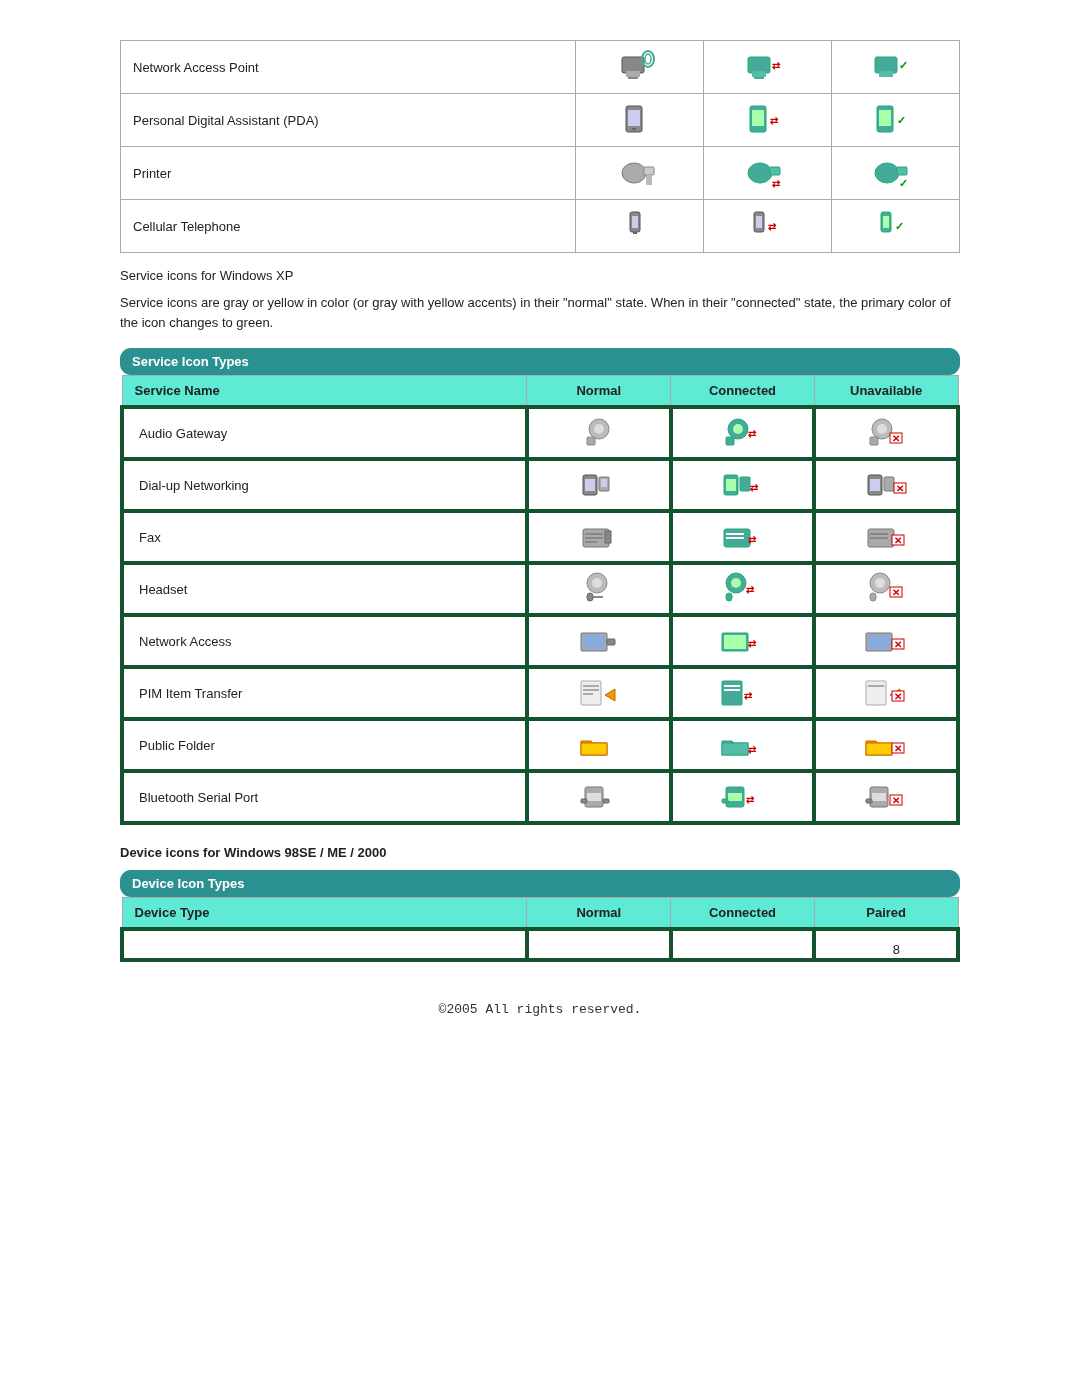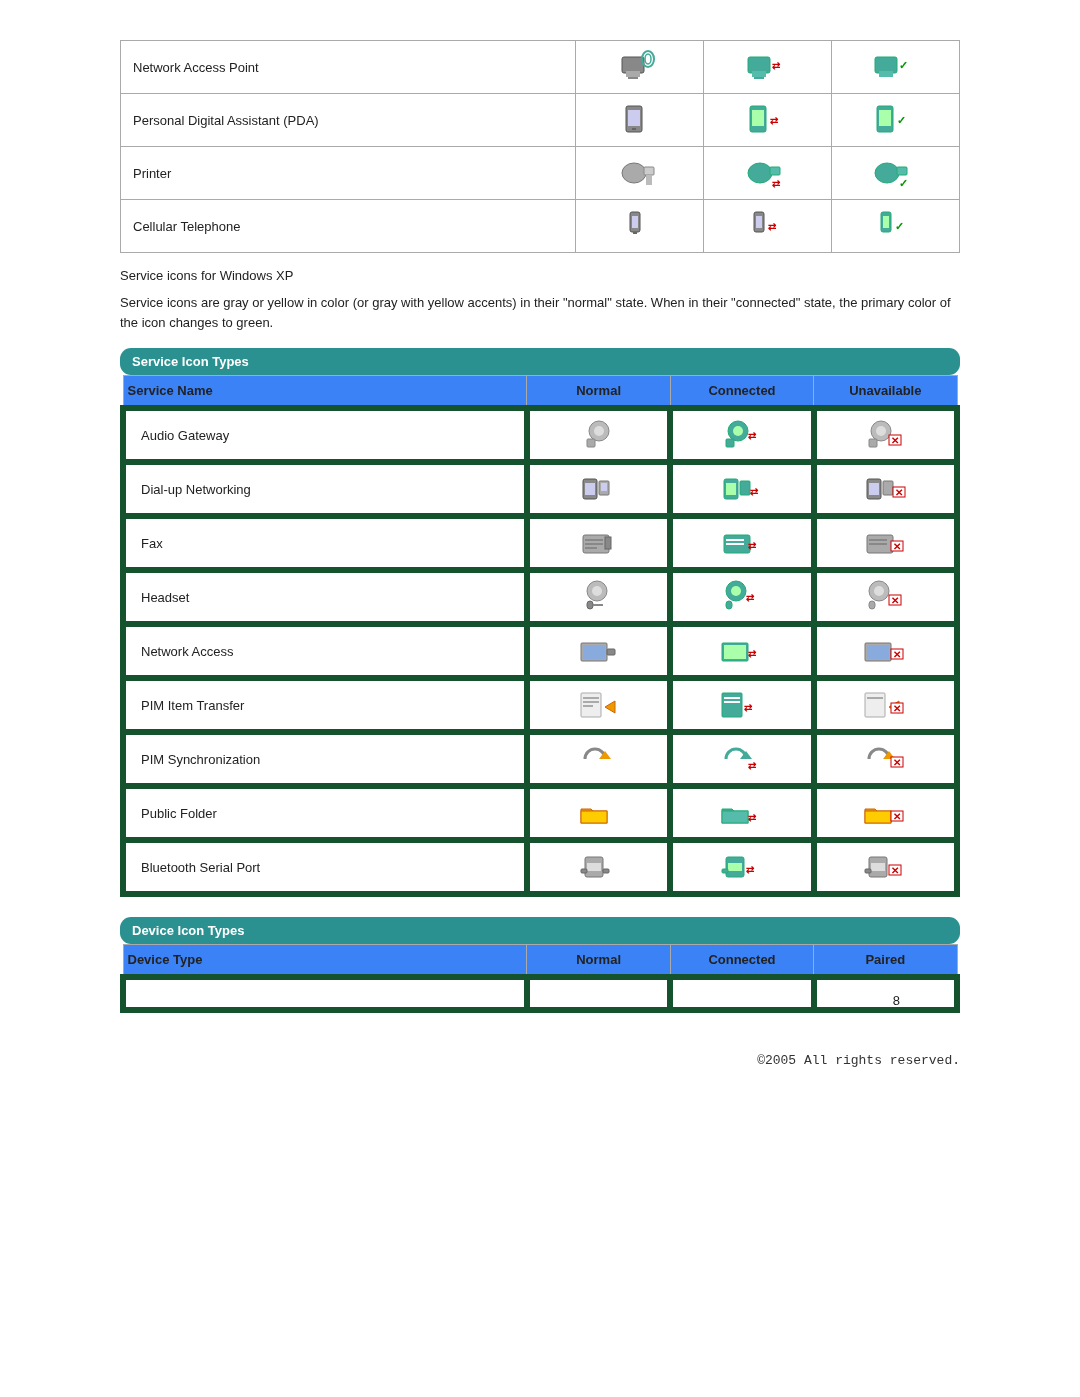--- a/index.html
+++ b/index.html
@@ -54,52 +54,52 @@
     }
 
     
     .icon-table {
       width: 100%;
       border-collapse: collapse;
       margin-bottom: 20px;
     }
     .icon-table th {
       border: 1px solid #aaa;
-      padding: 7px 4px;
-      background: #3b82f6;
+      padding: 7px 12px;
+      background: #5eead4;
       font-weight: bold;
       text-align: left;
     }
     .icon-table th:not(:first-child) {
       text-align: center;
       width: 110px;
     }
     .icon-table td {
-      border: 6px solid #14532d;
+      border: 4px solid #14532d;
       padding: 6px 15px;
       vertical-align: middle;
     }
     .icon-table td:not(:first-child) {
       text-align: center;
       width: 110px;
     }
     .icon-table td:first-child {
       width: 310px;
     }
 
     
     .section-heading2 {
       font-weight: bold;
       margin-bottom: 10px;
       margin-top: 10px;
     }
 
     
     .footer {
-      text-align: right;
+      text-align: center;
       margin-top: 40px;
       font-size: 13px;
       color: #333;
       font-family: 'Courier New', monospace;
     }
 
     .page-num {
       position: absolute;
       right: 60px;
       bottom: 60px;
@@ -409,44 +409,20 @@
           <svg class="icon-img" viewBox="0 0 44 36" xmlns="http://www.w3.org/2000/svg">
             <rect x="2" y="6" width="20" height="24" rx="1" fill="#eee" stroke="#aaa" stroke-width="1"></rect>
             <rect x="4" y="10" width="16" height="2" fill="#aaa"></rect>
             <polygon points="26,20 36,14 36,26" fill="#e90" stroke="#c60" stroke-width="1"></polygon>
             <rect x="28" y="16" width="12" height="10" fill="#fff" stroke="#c00" stroke-width="1"></rect>
             <text x="30" y="25" font-size="10" fill="#c00" font-weight="bold">✕</text>
           </svg>
         </td>
       </tr>
 
-      <tr>
-        <td>PIM Synchronization</td>
-        <td>
-          <svg class="icon-img" viewBox="0 0 44 36" xmlns="http://www.w3.org/2000/svg">
-            <path d="M8,18 A10,10 0 1,1 28,18" fill="none" stroke="#888" stroke-width="3"></path>
-            <polygon points="28,10 34,18 22,18" fill="#e90"></polygon>
-          </svg>
-        </td>
-        <td>
-          <svg class="icon-img" viewBox="0 0 44 36" xmlns="http://www.w3.org/2000/svg">
-            <path d="M6,18 A10,10 0 1,1 26,18" fill="none" stroke="#4a9" stroke-width="3"></path>
-            <polygon points="26,10 32,18 20,18" fill="#4a9"></polygon>
-            <text x="28" y="28" font-size="10" fill="#c00" font-weight="bold">⇄</text>
-          </svg>
-        </td>
-        <td>
-          <svg class="icon-img" viewBox="0 0 44 36" xmlns="http://www.w3.org/2000/svg">
-            <path d="M6,18 A10,10 0 1,1 26,18" fill="none" stroke="#888" stroke-width="3"></path>
-            <polygon points="26,10 32,18 20,18" fill="#e90"></polygon>
-            <rect x="28" y="16" width="12" height="10" fill="#fff" stroke="#c00" stroke-width="1"></rect>
-            <text x="30" y="25" font-size="10" fill="#c00" font-weight="bold">✕</text>
-          </svg>
-        </td>
-      </tr>
 
       <tr>
         <td>Public Folder</td>
         <td>
           <svg class="icon-img" viewBox="0 0 44 36" xmlns="http://www.w3.org/2000/svg">
             <path d="M4,14 L4,28 L30,28 L30,16 L16,16 L14,14 Z" fill="#e90" stroke="#c60" stroke-width="1"></path>
             <rect x="4" y="16" width="26" height="12" fill="#fc0" stroke="#c60" stroke-width="1"></rect>
           </svg>
         </td>
         <td>
@@ -490,20 +466,21 @@
             <rect x="8" y="14" width="14" height="8" fill="#ddd"></rect>
             <rect x="2" y="20" width="6" height="4" rx="1" fill="#888" stroke="#666" stroke-width="1"></rect>
             <rect x="26" y="16" width="12" height="10" fill="#fff" stroke="#c00" stroke-width="1"></rect>
             <text x="28" y="25" font-size="10" fill="#c00" font-weight="bold">✕</text>
           </svg>
         </td>
       </tr>
     </tbody>
   </table>
 
+  <p class="section-heading2">Device icons for Windows 98SE / ME / 2000</p>
 
   <div class="table-header-bar">Device Icon Types</div>
   <table class="icon-table">
     <thead>
       <tr>
         <th>Device Type</th>
         <th>Normal</th>
         <th>Connected</th>
         <th>Paired</th>
       </tr>

